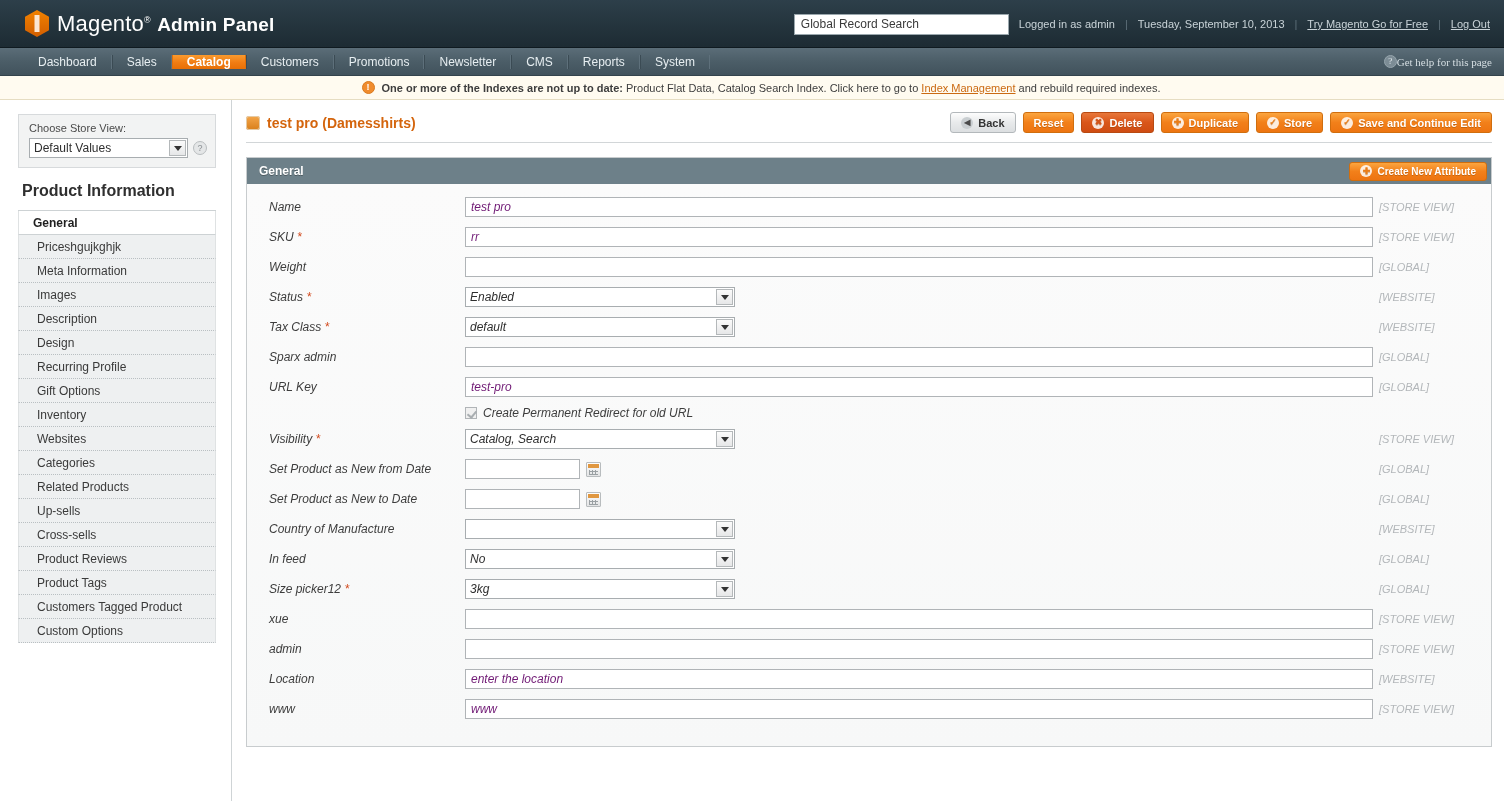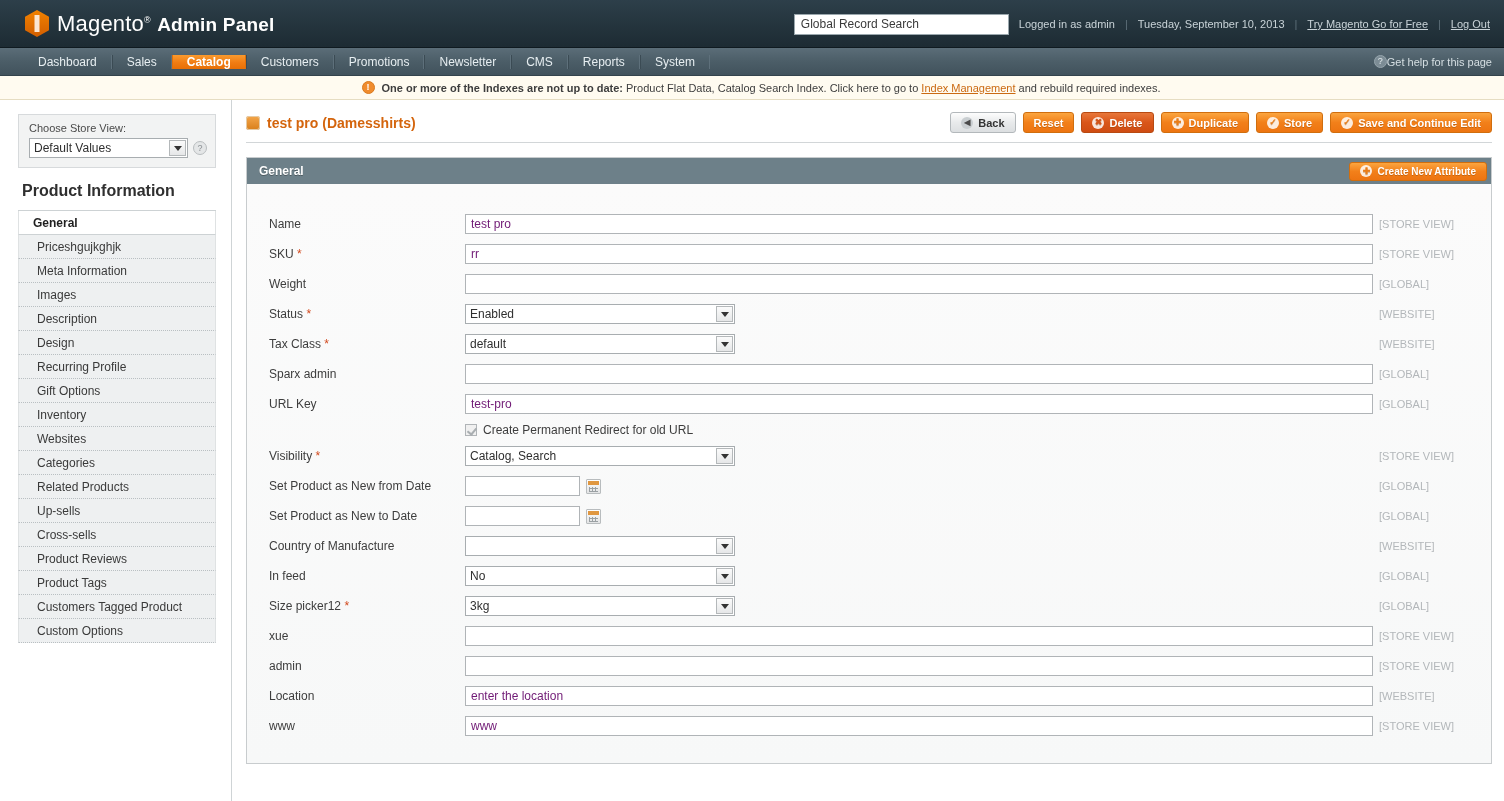--- a/index.html
+++ b/index.html
@@ -106,20 +106,21 @@
     font-weight: bold;
     border-left-color: #e0700a;
     border-right-color: #e0700a;
   }
   .nav-help {
     position: absolute;
     right: 12px; top: 0; bottom: 0;
     display: flex; align-items: center; 
     color: #d6dfe3; font-size: 11px;
     cursor: pointer;
+    font-family: Liberation Serif, serif;
   }
   .help-icon {
     width: 13px; height: 13px; border-radius: 50%;
     background: #7c8c95;
     border: 1px solid #96a5ad;
     display: inline-block;
     position: relative;
   }
   .help-icon::after {
     content: "?";
@@ -316,22 +317,23 @@
     padding: 0 4px 0 12px;
     position: relative;
   }
   .fs-head-title {
     color: #fff; font-size: 12px; font-weight: bold;
     text-shadow: 0 1px 0 rgba(0,0,0,.3);
   }
   .fs-head .btn { height: 19px; font-size: 10px; }
 
   .fs-body {
-    padding: 25px 0 22px 0;
+    padding: 8px 0 22px 0;
     background: linear-gradient(180deg,#fbfbfb 0%, #f7f8f8 100%);
+    font-style: italic;
   }
   .frow {
     display: flex;
     align-items: center;
     min-height: 30px;
     padding-left: 22px;
   }
   .flabel {
     width: 196px;
     flex: none;

